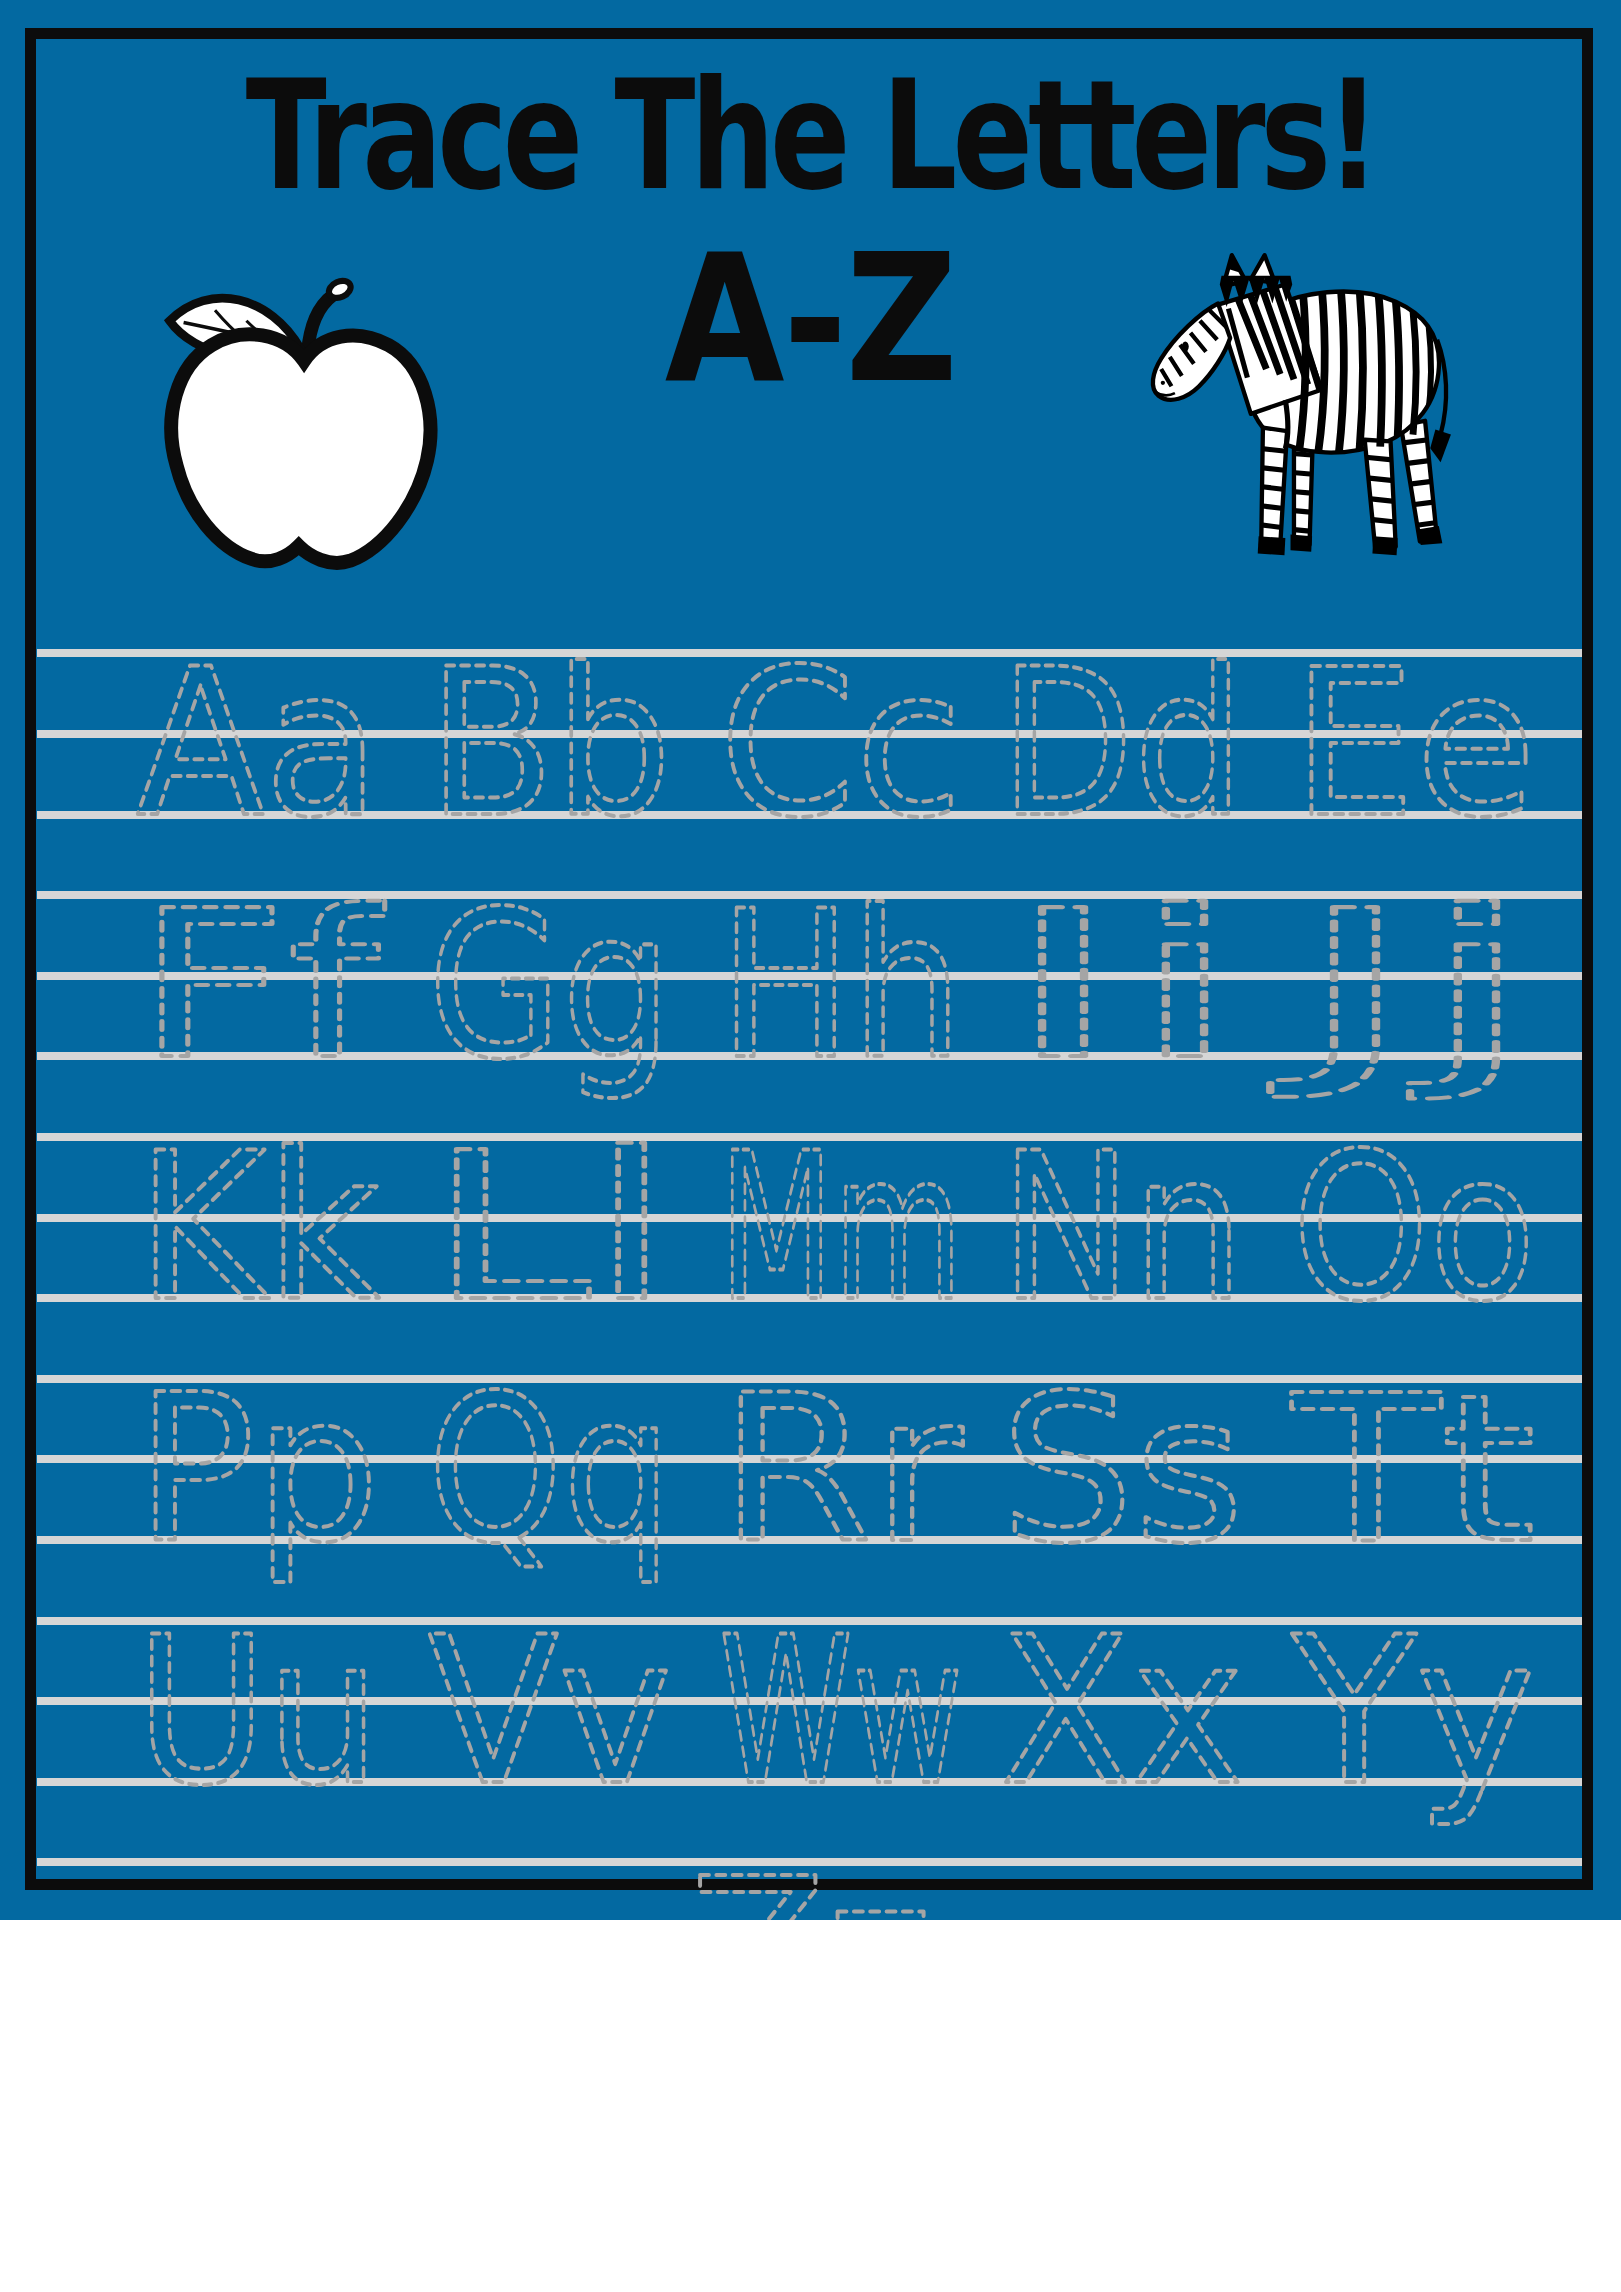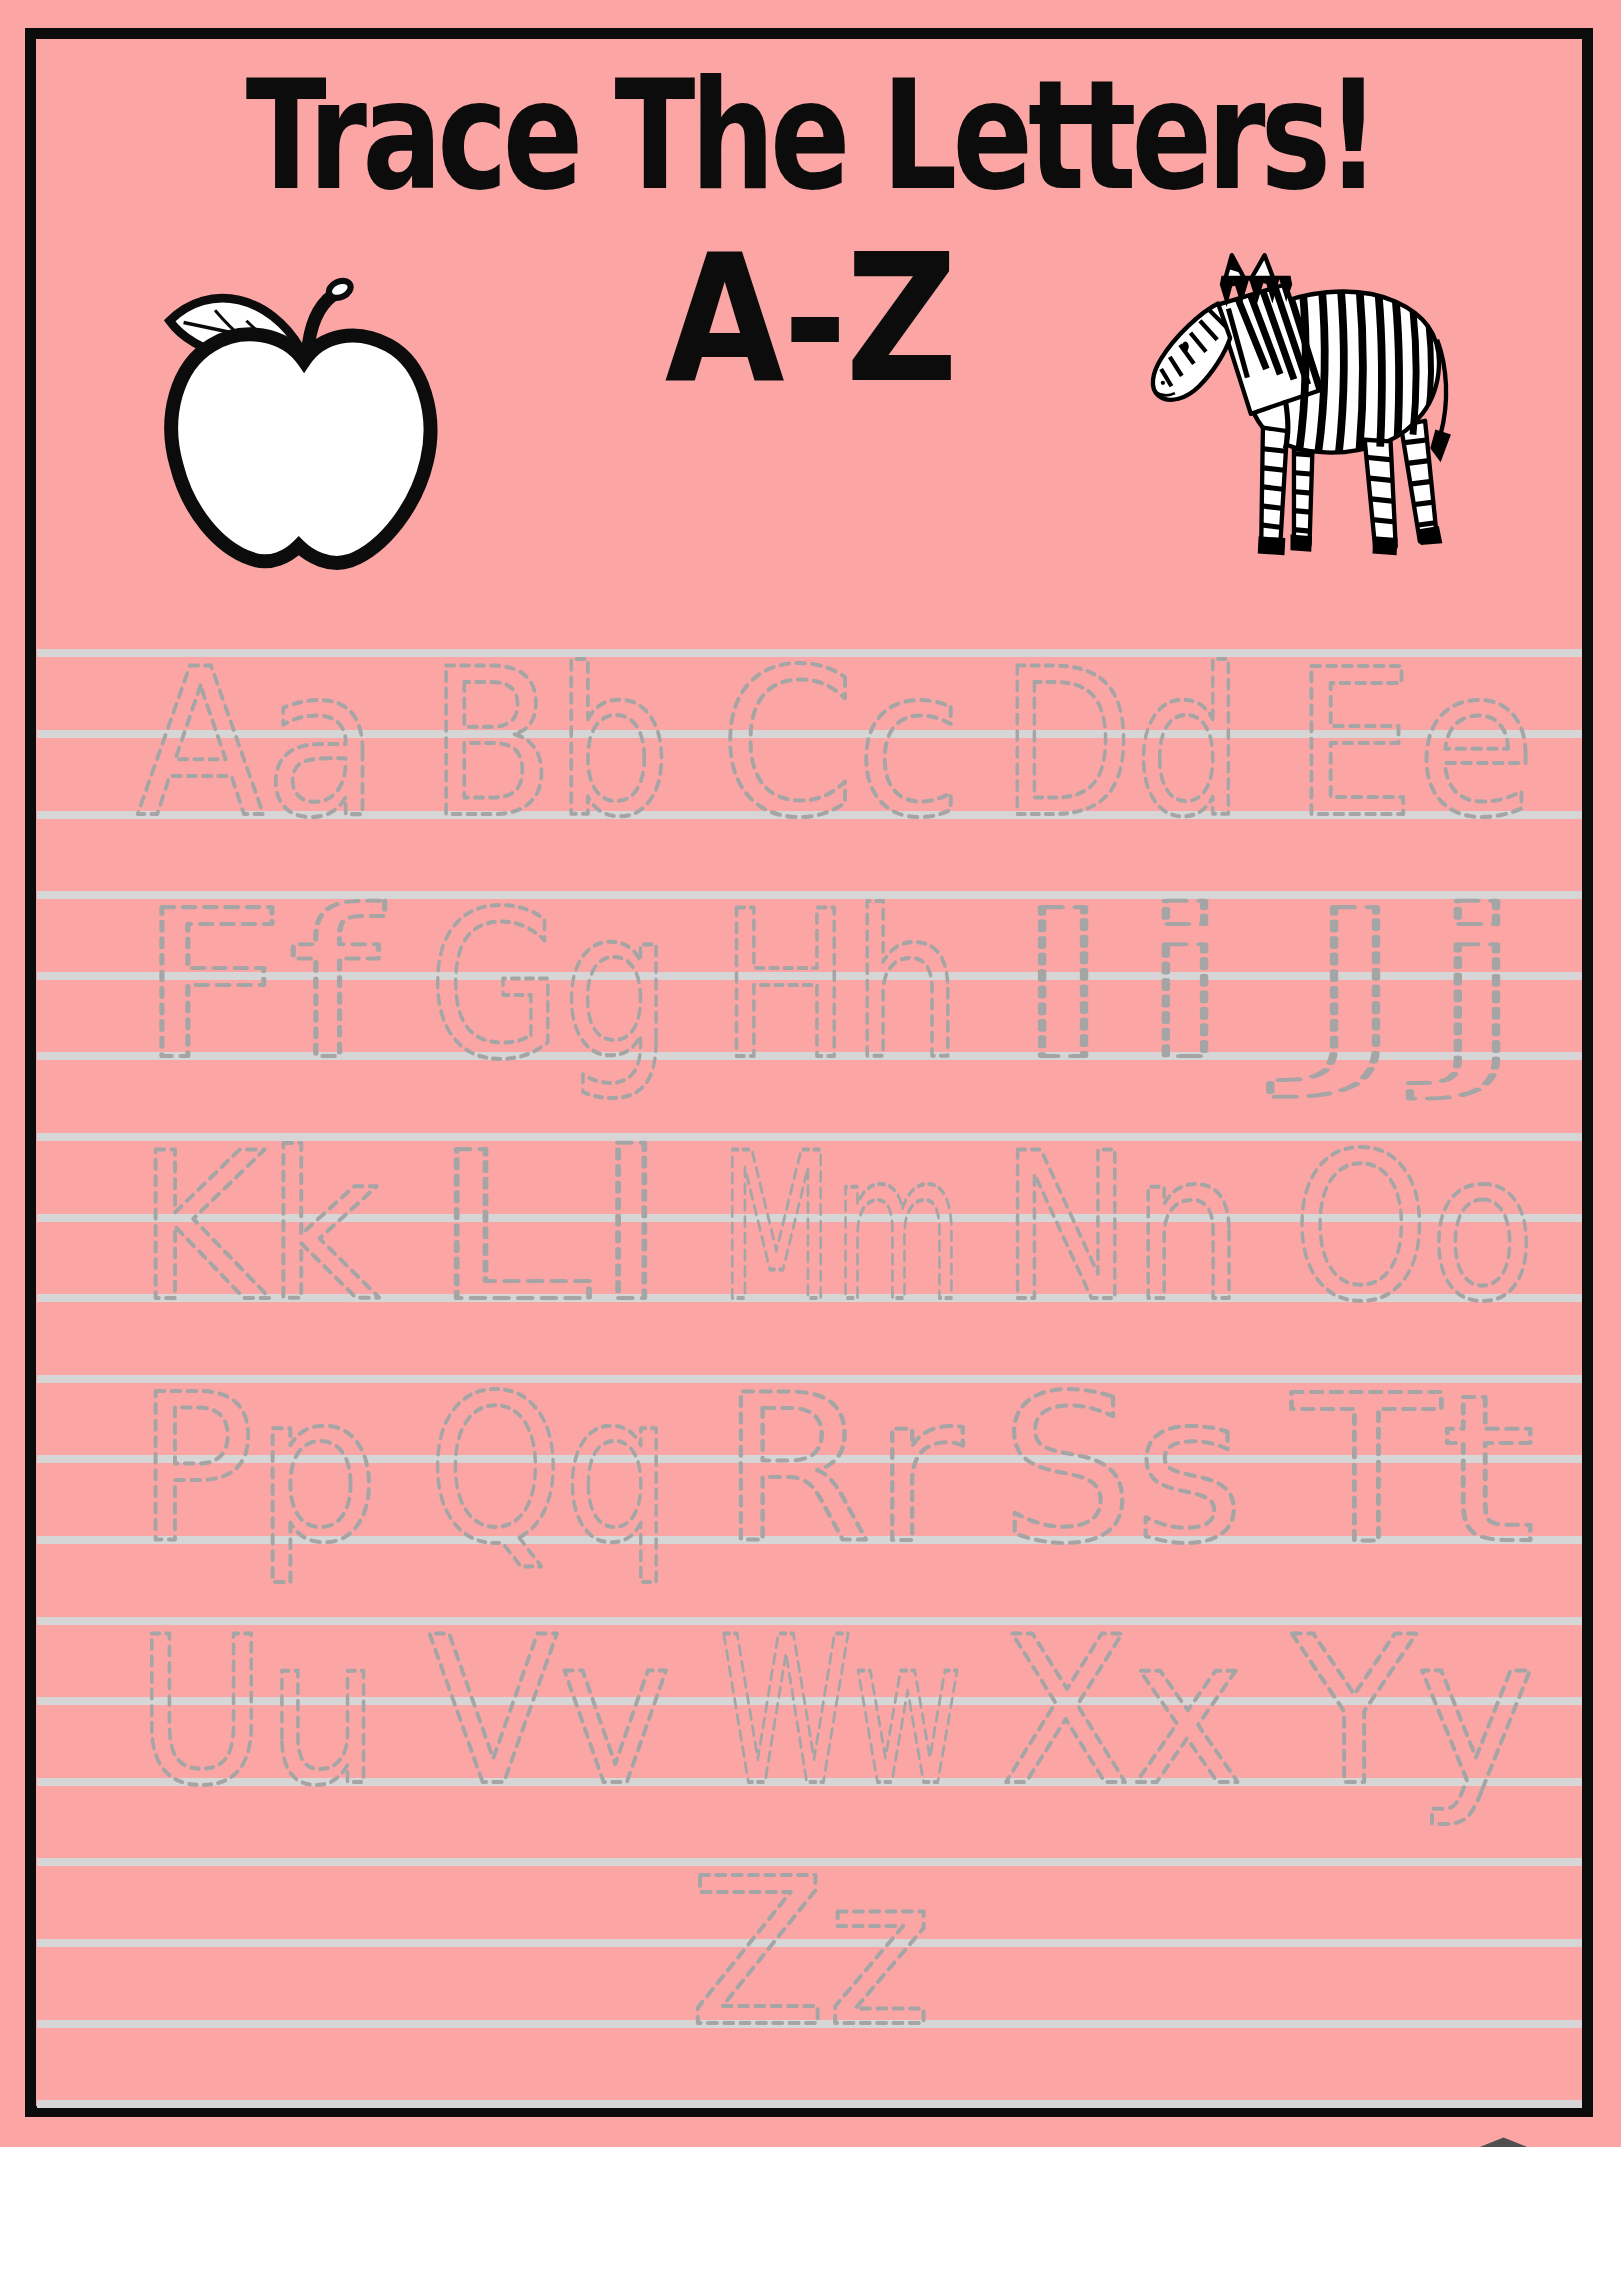--- a/index.html
+++ b/index.html
@@ -1,16 +1,16 @@
 <!DOCTYPE html>
 <html style="font-size:14.3px"><head>
 <meta charset="utf-8">
 <style>
   html,body{margin:0;padding:0;background:#ffffff;}
-  .page{position:relative;width:1621px;height:2147px;background:#fca5a5;overflow:hidden;
+  .page{position:relative;width:1621px;height:1920px;background:#0369a1;overflow:hidden;
         font-family:"DejaVu Sans",sans-serif;}
   .frame{position:absolute;left:25px;top:28px;right:28px;bottom:29.6px;
          border:11.6px solid #0c0c0c;}
   .title{position:absolute;top:47px;left:0;width:100%;text-align:center;
          font-weight:700;font-size:152px;letter-spacing:-6.3px;color:#0c0c0c;
          transform:scaleX(.78);transform-origin:50% 50%;white-space:nowrap;}
   .subtitle{position:absolute;top:217px;left:0;width:100%;text-align:center;
          font-weight:700;font-size:176px;letter-spacing:-1.8px;color:#0c0c0c;
          transform:scaleX(.88);transform-origin:50% 50%;}
   .lines i{position:absolute;left:37px;right:39px;height:8px;background:#d6d6d6;display:block;}

